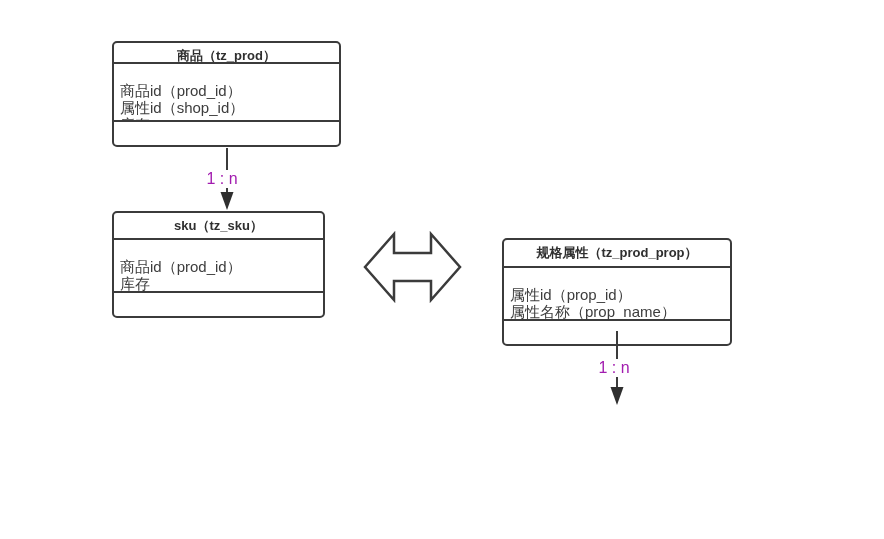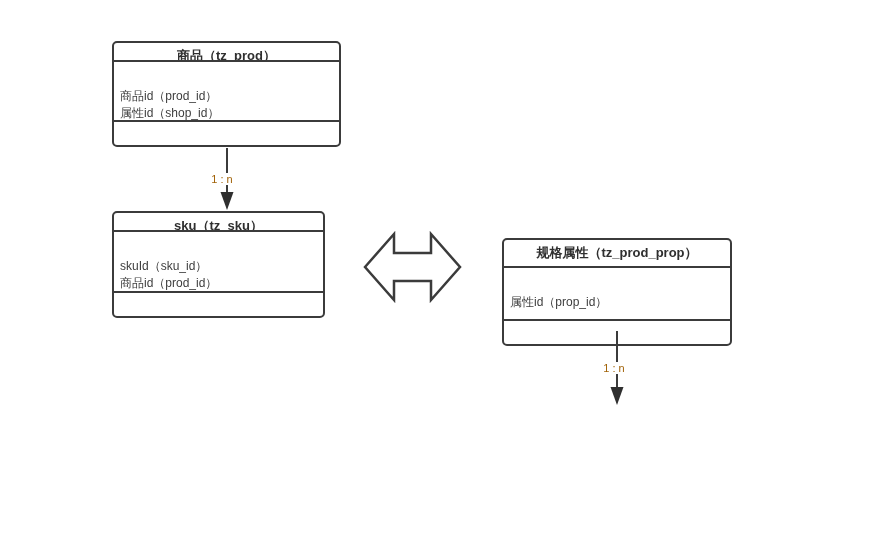--- a/index.html
+++ b/index.html
@@ -33,26 +33,25 @@
     font-weight: bold;
     font-size: 13px;
     color: #2f2f2f;
     border-bottom: 2px solid #3b3b3b;
     white-space: nowrap;
     overflow: hidden;
   }
   .entity-fields {
     box-sizing: border-box;
     flex: 1 1 auto;
-    padding: 11px 6px 0 6px;
+    padding: 18px 6px 0 6px;
     border-bottom: 2px solid #3b3b3b;
-    font-size: 12px;
+    font-size: 15px;
     line-height: 17px;
     overflow: hidden;
-    margin-top: 15px;
   }
   .entity-footer {
     box-sizing: border-box;
     height: 23px;
     flex: 0 0 auto;
   }
   .field {
     white-space: nowrap;
   }
   .connector-layer {
@@ -61,22 +60,22 @@
     top: 0;
     width: 884px;
     height: 539px;
     pointer-events: none;
   }
   .edge-label {
     position: absolute;
     transform: translate(-50%, -50%);
     background: #ffffff;
     padding: 0 3px;
-    font-size: 11px;
-    color: #a16207;
+    font-size: 16px;
+    color: #a21caf;
     white-space: nowrap;
   }
 </style>
 </head>
 <body>
 
 <div class="canvas">
 
   <div class="entity" style="left:112px; top:41px; width:229px; height:106px;">
     <div class="entity-title">商品（tz_prod）</div>
@@ -84,31 +83,31 @@
       <div class="field">商品id（prod_id）</div>
       <div class="field">属性id（shop_id）</div>
       <div class="field">库存</div>
     </div>
     <div class="entity-footer"></div>
   </div>
 
   <div class="entity" style="left:112px; top:211px; width:213px; height:107px;">
     <div class="entity-title">sku（tz_sku）</div>
     <div class="entity-fields">
-      <div class="field">skuId（sku_id）</div>
       <div class="field">商品id（prod_id）</div>
       <div class="field">库存</div>
     </div>
     <div class="entity-footer"></div>
   </div>
 
   <div class="entity" style="left:502px; top:238px; width:230px; height:108px;">
     <div class="entity-title">规格属性（tz_prod_prop）</div>
     <div class="entity-fields">
       <div class="field">属性id（prop_id）</div>
+      <div class="field">属性名称（prop_name）</div>
     </div>
     <div class="entity-footer"></div>
   </div>
 
 
   <svg class="connector-layer" width="884" height="539" viewBox="0 0 884 539">
 
     <g>
       <line x1="227" y1="148" x2="227" y2="193" stroke="#3b3b3b" stroke-width="2"></line>
       <polygon points="227,210 220.5,192 233.5,192" fill="#2f2f2f"></polygon>

